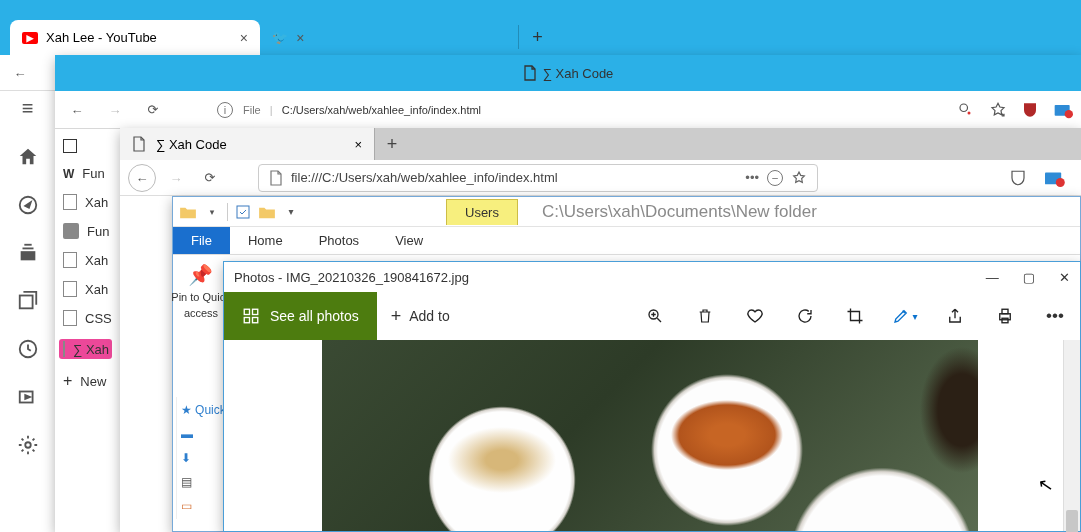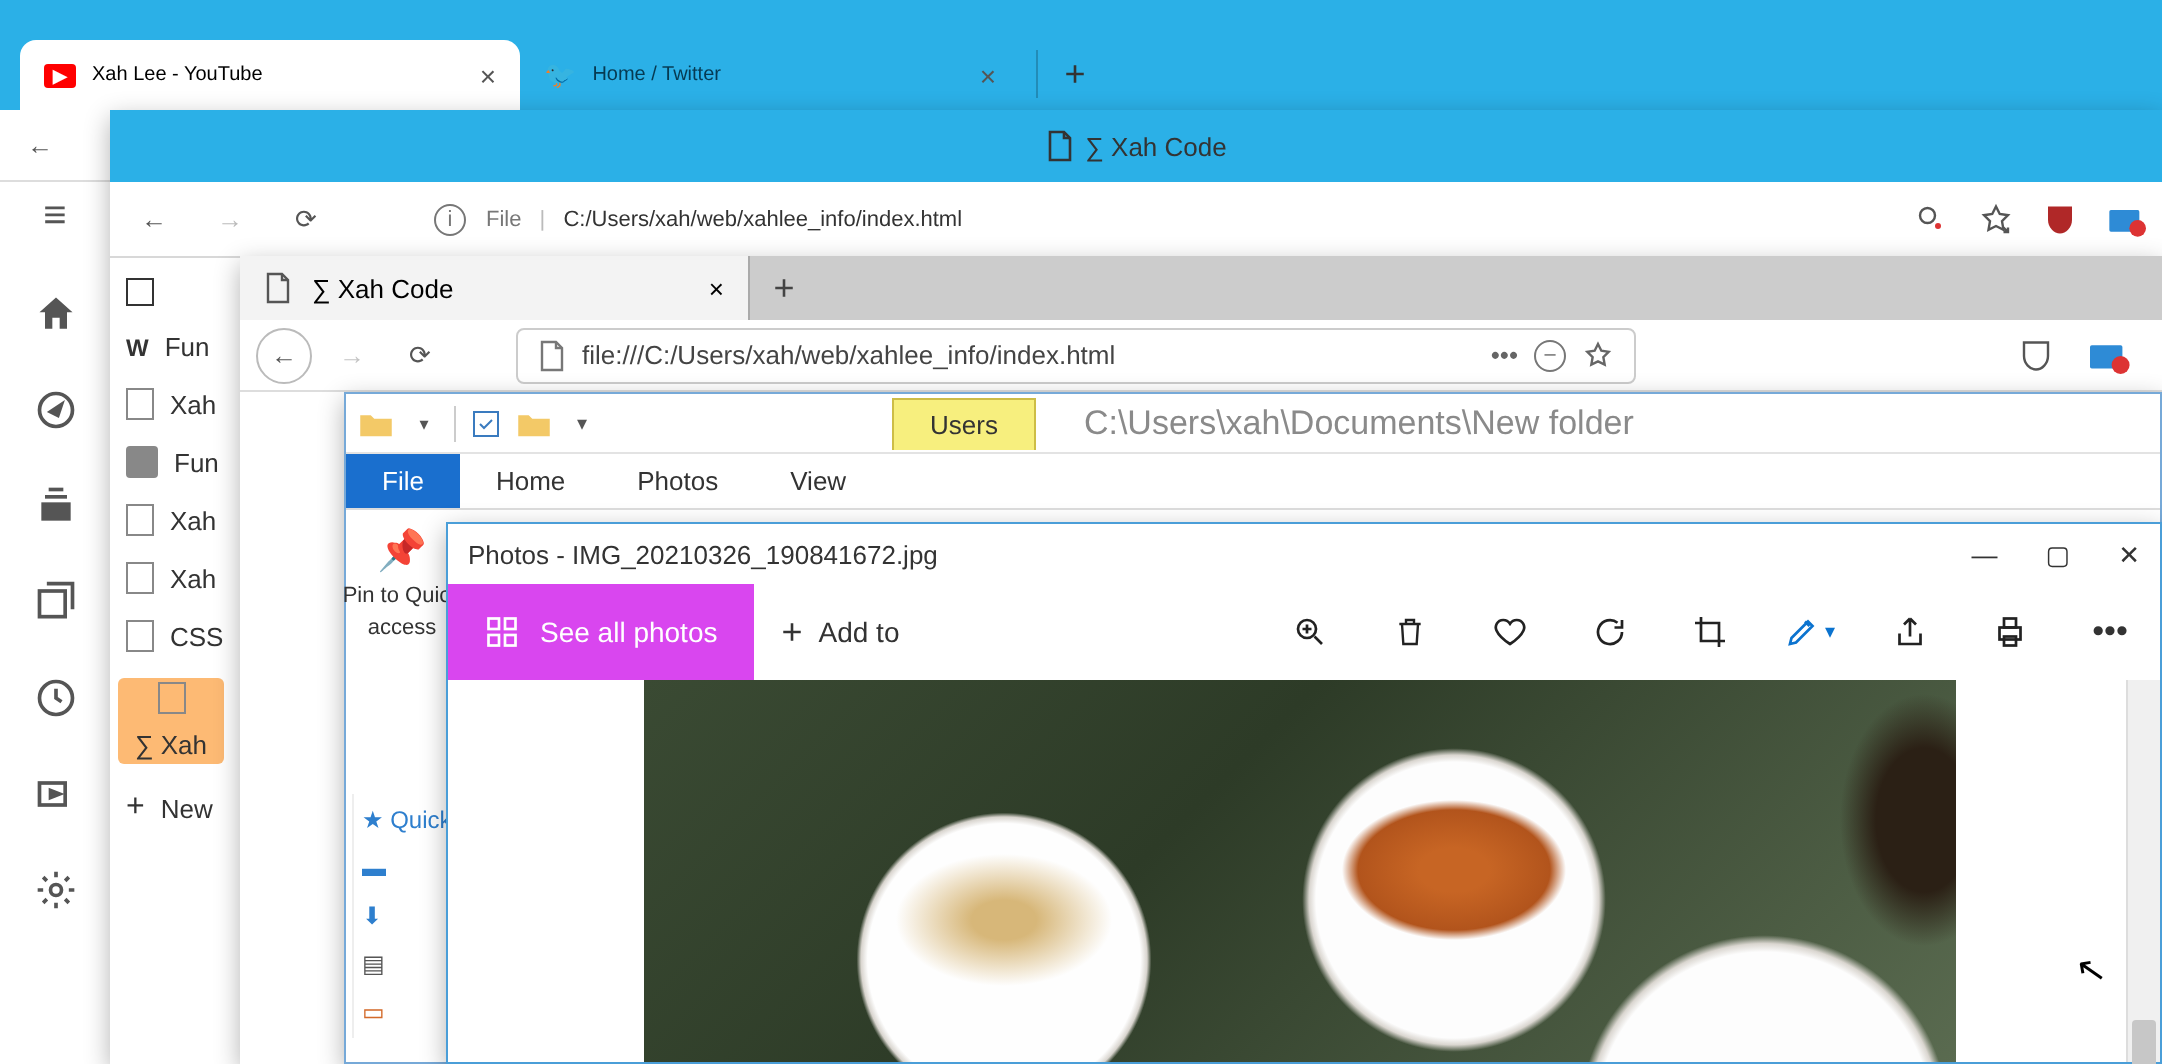--- a/index.html
+++ b/index.html
@@ -17,21 +17,21 @@
 .chrome { left: 0; top: 0; width: 1081px; height: 532px; background:#fff; }
 .chrome-tabs {
   height: 55px; background: #2bb0e7;
   display: flex; align-items: flex-end; padding-left: 10px;
 }
 .ctab {
   height: 35px; display: flex; align-items: center; padding: 0 12px;
   gap: 8px; max-width: 250px; border-radius: 8px 8px 0 0;
 }
 .ctab.active { background: #fff; }
-.ctab .title { flex: 1; white-space: nowrap; overflow: hidden; text-overflow: ellipsis; font-size: 10px; }
+.ctab .title { flex: 1; white-space: nowrap; overflow: hidden; text-overflow: ellipsis; font-size: 13px; }
 .ctab .close { font-size: 14px; color: #555; }
 .newtab { width: 24px; height: 24px; display:flex; align-items:center; justify-content:center; color:#333; font-size:18px; margin-left:8px; margin-bottom:6px; border-left:1px solid rgba(0,0,0,0.2); padding-left:14px;}
 .chrome-toolbar {
   height: 36px; display:flex; align-items:center; gap:8px;
   border-bottom: 1px solid #ddd; padding: 0 6px;
 }
 .ibtn { width:28px; height:28px; display:flex; align-items:center; justify-content:center; color:#555; }
 .yt-content { position:absolute; left:0; top:91px; width:60px; bottom:0; background:#fff; }
 .yt-left-thin { width:55px; background:#fff; display:flex; flex-direction:column; align-items:center; padding-top:6px; gap:26px; color:#555;}
 .burger { font-size:20px; }
@@ -84,21 +84,21 @@
 .pin { font-size:20px; color:#888;}
 .navpane { width:52px; border-left:1px solid #eee; padding:6px 4px; display:flex; flex-direction:column; gap:10px; font-size:12px;}
 .expl-main { flex:1; padding:6px 0 0 4px;}
 .expl-nav-row { height:28px; display:flex; align-items:center; gap:14px; color:#555;}
 
 
 .photos { left:223px; top:261px; width:858px; height:271px; background:#fff; border:1px solid #4a9ed8; }
 .ptitle { height:30px; display:flex; align-items:center; padding:0 10px; gap:10px; color:#333;}
 .ptitle .right { margin-left:auto; display:flex; gap:24px; }
 .ptool { height:48px; display:flex; align-items:center; }
-.seeall { background:#d946ef; color:#fff; height:48px; display:flex; align-items:center; gap:10px; padding:0 18px; font-size:14px;}
+.seeall { background:#4d7c0f; color:#fff; height:48px; display:flex; align-items:center; gap:10px; padding:0 18px; font-size:14px;}
 .ptool .act { width:50px; height:48px; display:flex; align-items:center; justify-content:center; color:#333; font-size:17px;}
 .addto { display:flex; align-items:center; gap:8px; padding:0 14px; color:#333; font-size:14px;}
 .ptool .spacer { flex:1; }
 .photo-area { position:absolute; left:0; top:78px; right:0; bottom:0; background:#fff; overflow:hidden;}
 .food {
   position:absolute; left:98px; top:0; width:656px; height:193px;
   background:
     radial-gradient(ellipse 90px 55px at 180px 120px, #d7b779 18%, transparent 60%),
     radial-gradient(circle 110px at 180px 140px, #fefefe 62%, #d9d5cf 65%, transparent 67%),
     radial-gradient(ellipse 80px 50px at 405px 95px, #c76524 22%, #b2541c 60%, transparent 70%),
@@ -120,21 +120,20 @@
 
 <div class="window chrome">
   <div class="chrome-tabs">
     <div class="ctab active" style="width:250px">
       <span class="yticon">▶</span>
       <span class="title">Xah Lee - YouTube</span>
       <span class="close">×</span>
     </div>
     <div class="ctab" style="width:250px; color:#063a52;">
       <span class="twicon">🐦</span>
-      <span class="title">Home / Twitter</span>
       <span class="close">×</span>
     </div>
     <div class="newtab">+</div>
   </div>
   <div class="chrome-toolbar">
     <div class="ibtn">←</div>
   </div>
   <div class="yt-content">
     <div class="yt-left-thin">
       <div class="burger">≡</div>
@@ -253,21 +252,21 @@
           <span>Xah</span>
         </div>
       <div class="row">
           <span class="page-ico"></span>
           <span>Xah</span>
         </div>
       <div class="row">
           <span class="page-ico"></span>
           <span>CSS</span>
         </div>
-      <div class="row" style="background:#fdba74;border-radius:3px;padding:2px 4px;margin-left:-4px;flex-direction:column;">
+      <div class="row" style="background:#ec4899;border-radius:3px;padding:2px 4px;margin-left:-4px;">
           <span class="page-ico"></span>
           <span>∑ Xah</span>
         </div>
       <div class="row">
           <span style="font-size:16px">+</span>
           <span>New</span>
         </div>
     </div>
   </div>
 </div>

